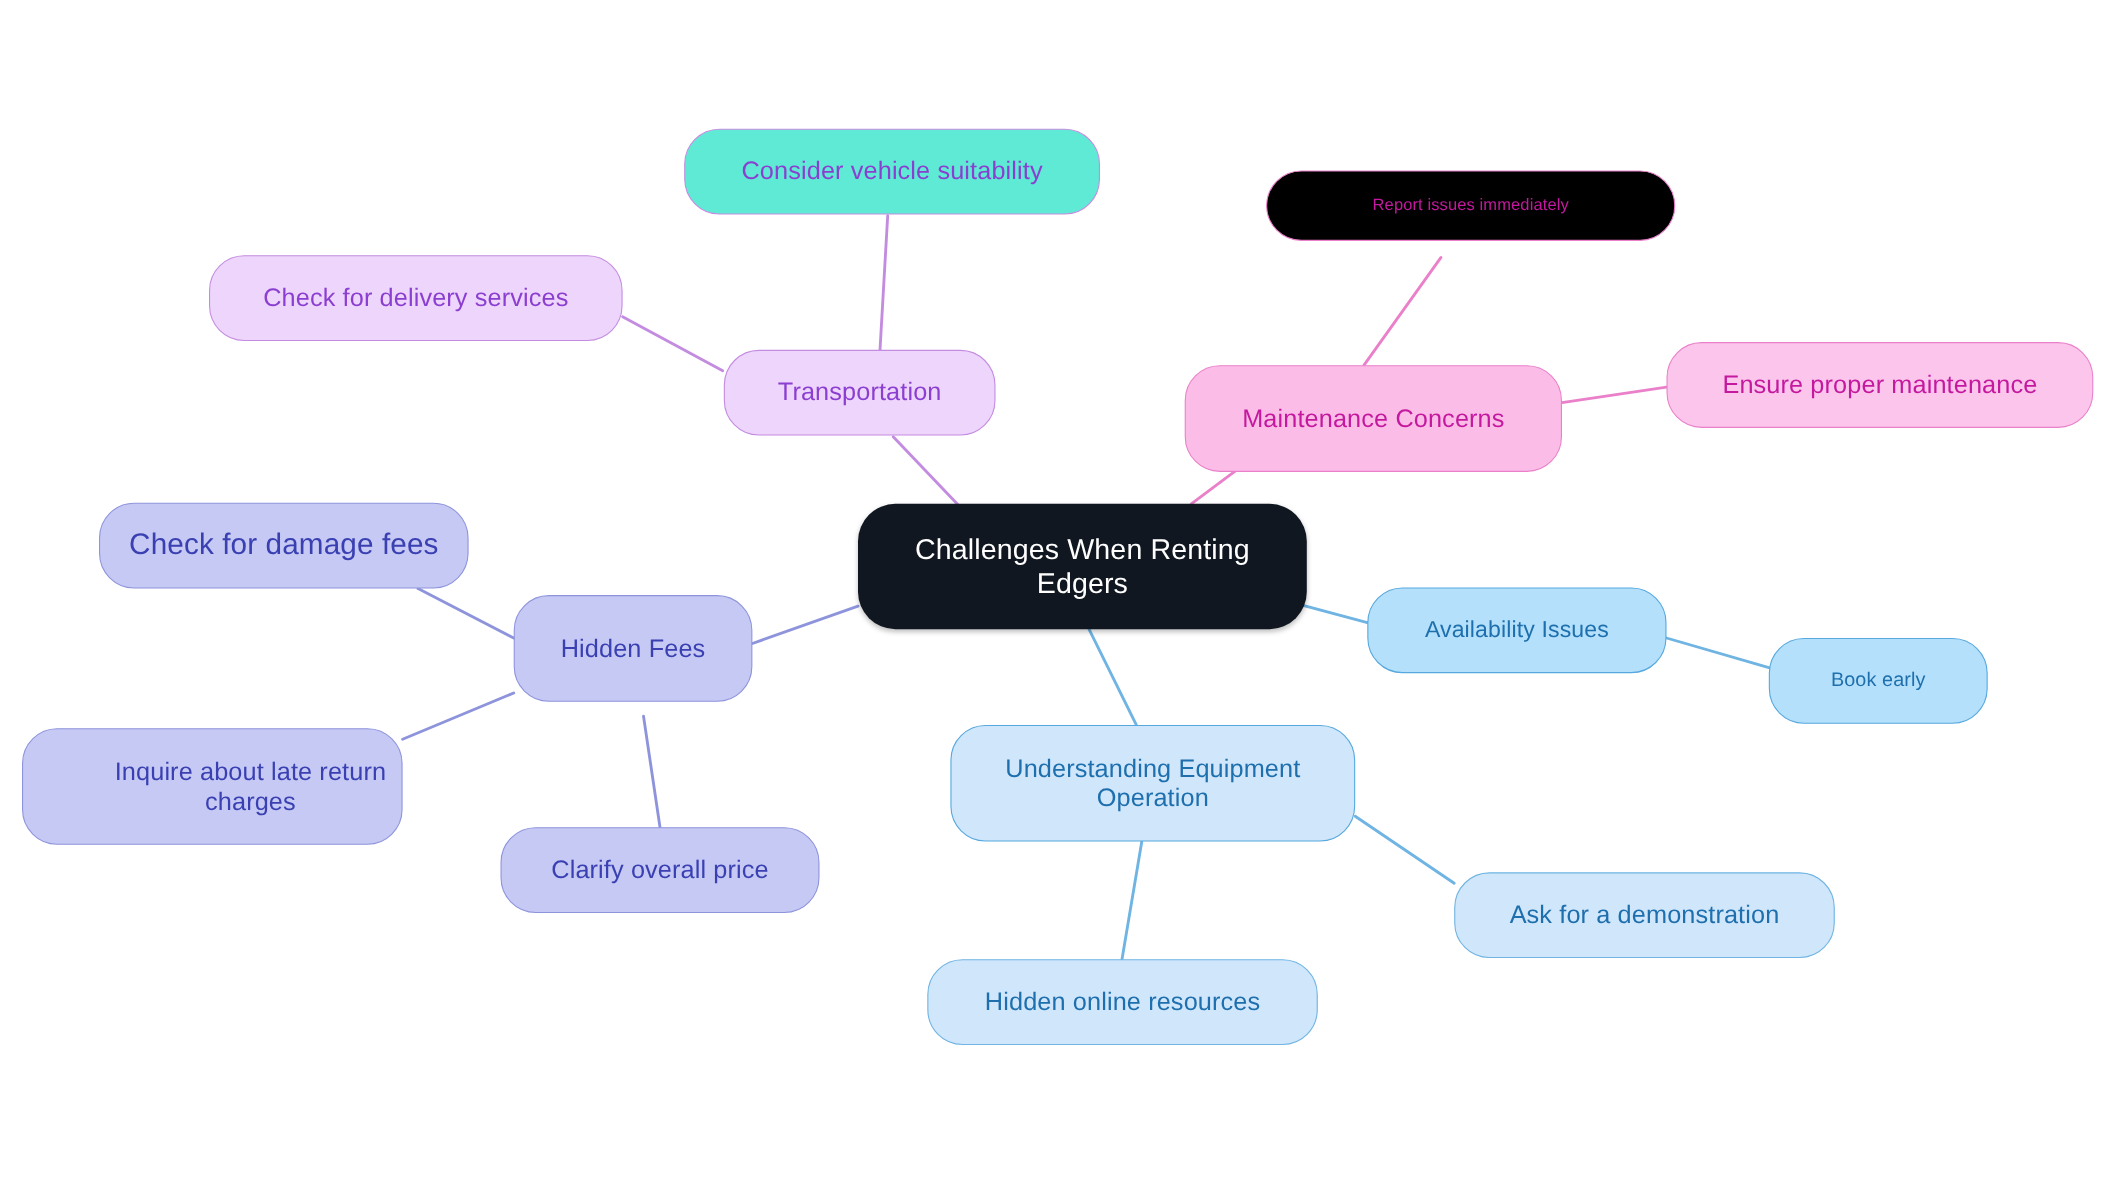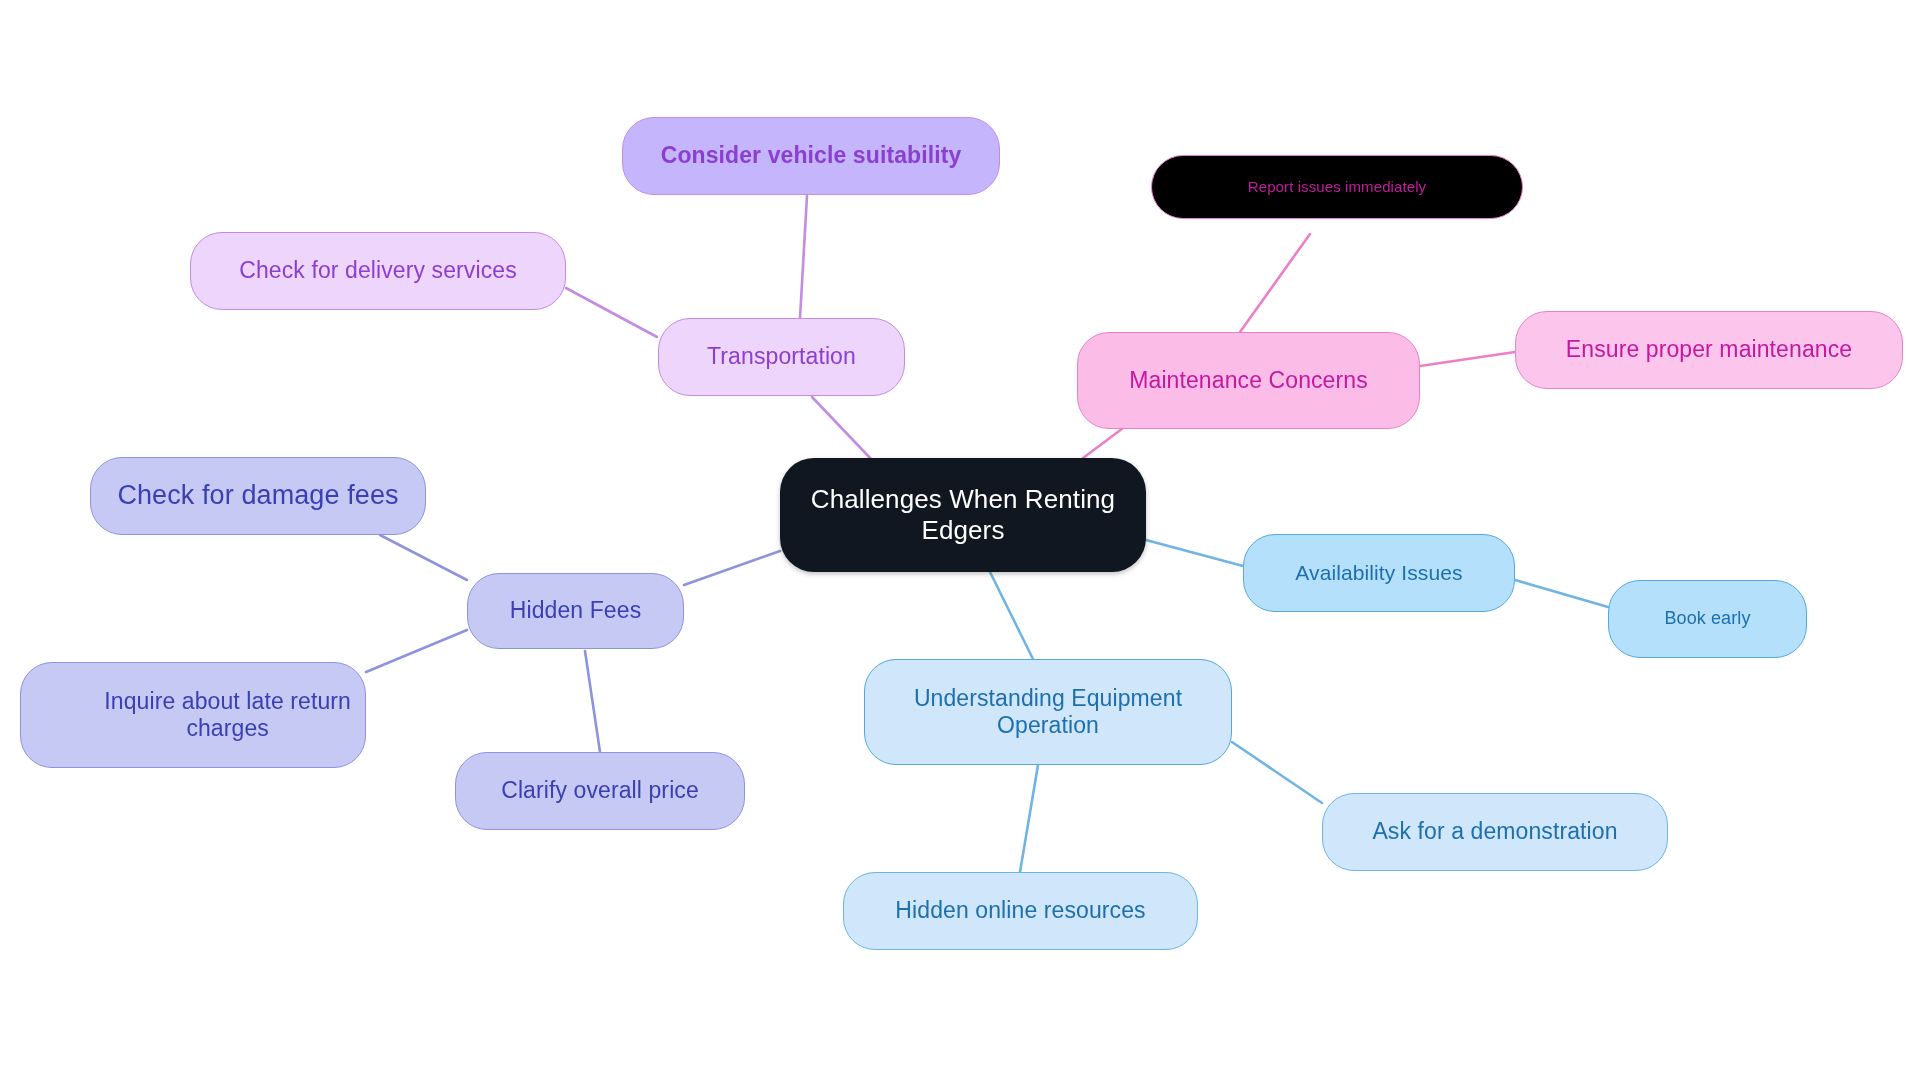--- a/index.html
+++ b/index.html
@@ -71,33 +71,33 @@
       <line x1="1515" y1="580" x2="1608" y2="607" stroke="#6fb4e2" stroke-width="2.6" stroke-linecap="round"></line>
       <line x1="990" y1="572" x2="1033" y2="659" stroke="#6fb4e2" stroke-width="2.6" stroke-linecap="round"></line>
       <line x1="1232" y1="742" x2="1322" y2="803" stroke="#6fb4e2" stroke-width="2.6" stroke-linecap="round"></line>
       <line x1="1038" y1="765" x2="1020" y2="872" stroke="#6fb4e2" stroke-width="2.6" stroke-linecap="round"></line>
       <line x1="780" y1="551" x2="684" y2="585" stroke="#8e94dc" stroke-width="2.6" stroke-linecap="round"></line>
       <line x1="467" y1="580" x2="380" y2="535" stroke="#8e94dc" stroke-width="2.6" stroke-linecap="round"></line>
       <line x1="467" y1="630" x2="366" y2="672" stroke="#8e94dc" stroke-width="2.6" stroke-linecap="round"></line>
       <line x1="585" y1="651" x2="600" y2="752" stroke="#8e94dc" stroke-width="2.6" stroke-linecap="round"></line>
     </svg>
   <div id="node-layer">
-      <div class="node root" style="left: 780px; top: 458px; width: 366px; height: 114px; background: rgb(16, 23, 32); color: rgb(255, 255, 255); border-color: rgb(16, 23, 32); font-size: 26px;"><span class="node-label">Challenges When Renting
+      <div class="node root" style="left: 780px; top: 458px; width: 408px; height: 114px; background: rgb(16, 23, 32); color: rgb(255, 255, 255); border-color: rgb(16, 23, 32); font-size: 26px;"><span class="node-label">Challenges When Renting
 Edgers</span></div>
       <div class="node" style="left: 658px; top: 318px; width: 247px; height: 78px; background: rgb(238, 213, 251); color: rgb(139, 63, 208); border-color: rgb(196, 140, 224); font-size: 23px;"><span class="node-label">Transportation</span></div>
-      <div class="node" style="left: 622px; top: 117px; width: 378px; height: 78px; background: #c4b5fd; color: rgb(139, 63, 208); border-color: rgb(196, 140, 224); font-size: 23px; font-weight: bold;"><span class="node-label">Consider vehicle suitability</span></div>
+      <div class="node" style="left: 622px; top: 117px; width: 378px; height: 78px; background: #5eead4; color: rgb(139, 63, 208); border-color: rgb(196, 140, 224); font-size: 23px;"><span class="node-label">Consider vehicle suitability</span></div>
       <div class="node" style="left: 190px; top: 232px; width: 376px; height: 78px; background: rgb(238, 213, 251); color: rgb(139, 63, 208); border-color: rgb(196, 140, 224); font-size: 23px;"><span class="node-label">Check for delivery services</span></div>
       <div class="node" style="left: 1077px; top: 332px; width: 343px; height: 97px; background: rgb(251, 189, 231); color: rgb(196, 25, 158); border-color: rgb(234, 128, 201); font-size: 23px;"><span class="node-label">Maintenance Concerns</span></div>
       <div class="node" style="left: 1151px; top: 155px; width: 372px; height: 64px; background: #000000; color: rgb(196, 25, 158); border-color: rgb(234, 128, 201); font-size: 15px;"><span class="node-label">Report issues immediately</span></div>
       <div class="node" style="left: 1515px; top: 311px; width: 388px; height: 78px; background: rgb(251, 197, 236); color: rgb(196, 25, 158); border-color: rgb(234, 128, 201); font-size: 23px;"><span class="node-label">Ensure proper maintenance</span></div>
       <div class="node" style="left: 1243px; top: 534px; width: 272px; height: 78px; background: rgb(180, 224, 251); color: rgb(30, 111, 173); border-color: rgb(86, 168, 222); font-size: 21px;"><span class="node-label">Availability Issues</span></div>
       <div class="node" style="left: 1608px; top: 580px; width: 199px; height: 78px; background: rgb(180, 224, 251); color: rgb(30, 111, 173); border-color: rgb(86, 168, 222); font-size: 18px;"><span class="node-label">Book early</span></div>
       <div class="node" style="left: 864px; top: 659px; width: 368px; height: 106px; background: rgb(207, 230, 251); color: rgb(30, 111, 173); border-color: rgb(86, 168, 222); font-size: 23px;"><span class="node-label">Understanding Equipment
 Operation</span></div>
       <div class="node" style="left: 1322px; top: 793px; width: 346px; height: 78px; background: rgb(207, 230, 251); color: rgb(30, 111, 173); border-color: rgb(111, 180, 226); font-size: 23px;"><span class="node-label">Ask for a demonstration</span></div>
       <div class="node" style="left: 843px; top: 872px; width: 355px; height: 78px; background: rgb(207, 230, 251); color: rgb(30, 111, 173); border-color: rgb(111, 180, 226); font-size: 23px;"><span class="node-label">Hidden online resources</span></div>
-      <div class="node" style="left: 467px; top: 573px; width: 217px; height: 76px; background: rgb(197, 201, 244); color: rgb(58, 64, 178); border-color: rgb(142, 148, 220); font-size: 23px;"><span class="node-label">Hidden Fees</span></div>
+      <div class="node" style="left: 467px; top: 541px; width: 217px; height: 97px; background: rgb(197, 201, 244); color: rgb(58, 64, 178); border-color: rgb(142, 148, 220); font-size: 23px;"><span class="node-label">Hidden Fees</span></div>
       <div class="node" style="left: 90px; top: 457px; width: 336px; height: 78px; background: rgb(197, 201, 244); color: rgb(58, 64, 178); border-color: rgb(142, 148, 220); font-size: 27px;"><span class="node-label">Check for damage fees</span></div>
       <div class="node" style="left: 20px; top: 662px; width: 346px; height: 106px; background: rgb(197, 201, 244); color: rgb(58, 64, 178); border-color: rgb(142, 148, 220); font-size: 23px; justify-content: flex-end;"><span class="node-label">Inquire about late return
 charges</span></div>
       <div class="node" style="left: 455px; top: 752px; width: 290px; height: 78px; background: rgb(197, 201, 244); color: rgb(58, 64, 178); border-color: rgb(142, 148, 220); font-size: 23px;"><span class="node-label">Clarify overall price</span></div>
     </div>
 </div>
 
 </body></html>

